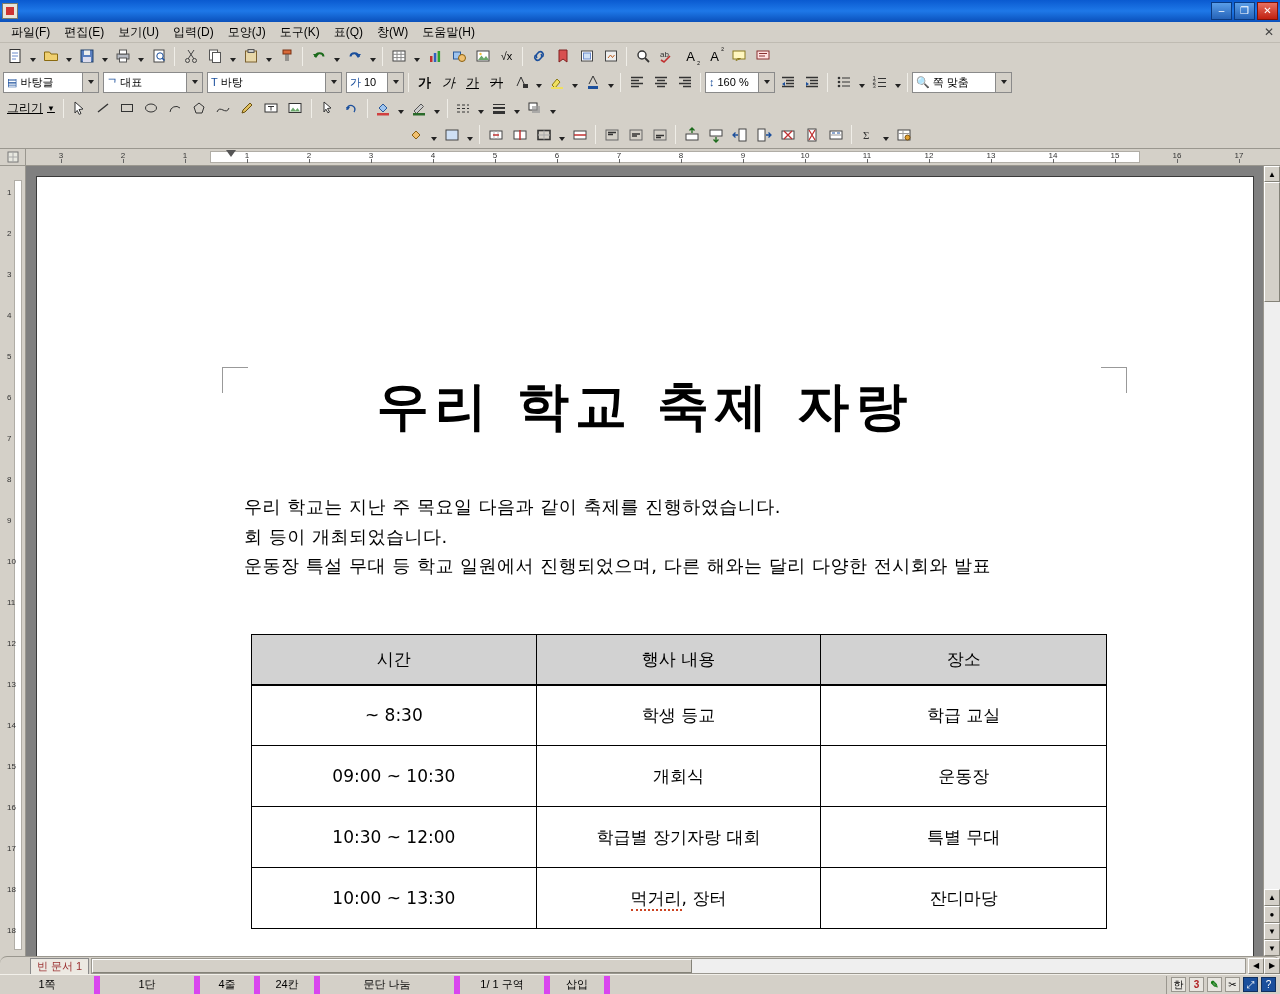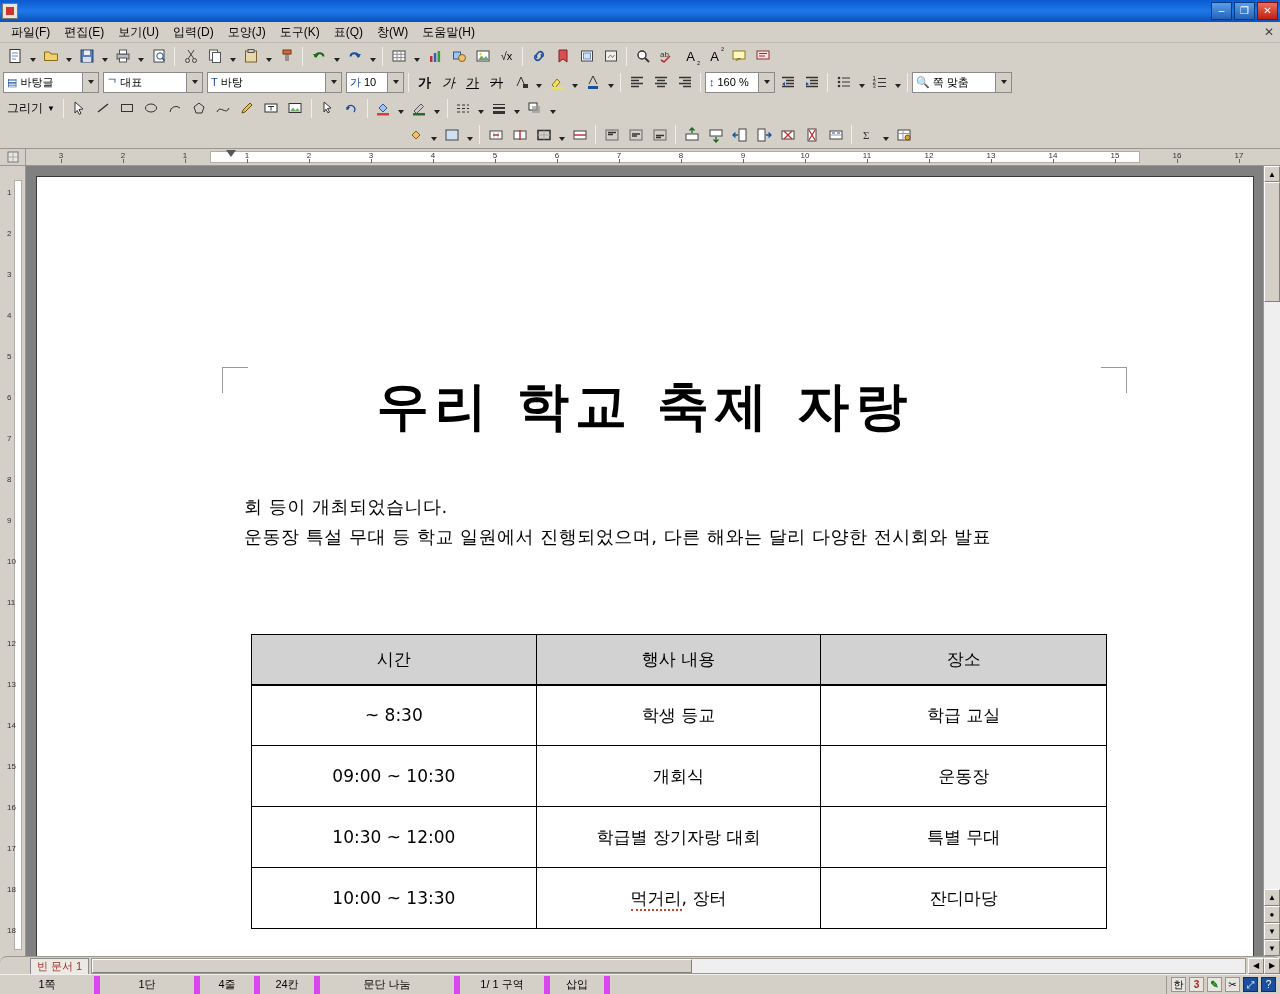--- a/index.html
+++ b/index.html
@@ -682,21 +682,21 @@
   <div class="tb-sep"></div>
 
   <div class="combo" style="width:100px;">
     <span class="cb-icon">🔍</span>
     <span class="cb-text">쪽 맞춤</span>
     <span class="cb-btn"></span>
   </div>
 </div>
 
 <div class="toolbar">
-  <div style="display:flex;align-items:center;font-size:12px;padding:0 4px;">
+  <div style="display:flex;align-items:center;font-size:12px;padding:0 4px;text-decoration:underline;">
     <span>그리기</span>
     <span style="margin-left:4px;font-size:8px;">▼</span>
   </div>
   <div class="tb-sep"></div>
   <div class="tbtn">
     <svg width="16" height="16">
         <path d="M4 2l8 7-4 .5 2 4-1.8.9-2-4L4 13z" fill="#fff" stroke="#333"></path>
       </svg>
   </div>
   <div class="tbtn">
@@ -995,20 +995,21 @@
     </div>
 
   <div class="canvas">
     <div class="page">
       <div class="corner-mark tl"></div>
       <div class="corner-mark tr"></div>
 
       <div class="doc-title">우리 학교 축제 자랑</div>
 
       <div class="doc-para">
+        <div>우리 학교는 지난 주 목요일 다음과 같이 축제를 진행하였습니다.</div>
         <div>회 등이 개최되었습니다.</div>
         <div>운동장 특설 무대 등 학교 일원에서 진행되었으며, 다른 해와는 달리 다양한 전시회와 발표</div>
       </div>
 
       <table class="doc-table">
         <colgroup>
             <col class="c1">
             <col class="c2">
             <col class="c3">
           </colgroup>

